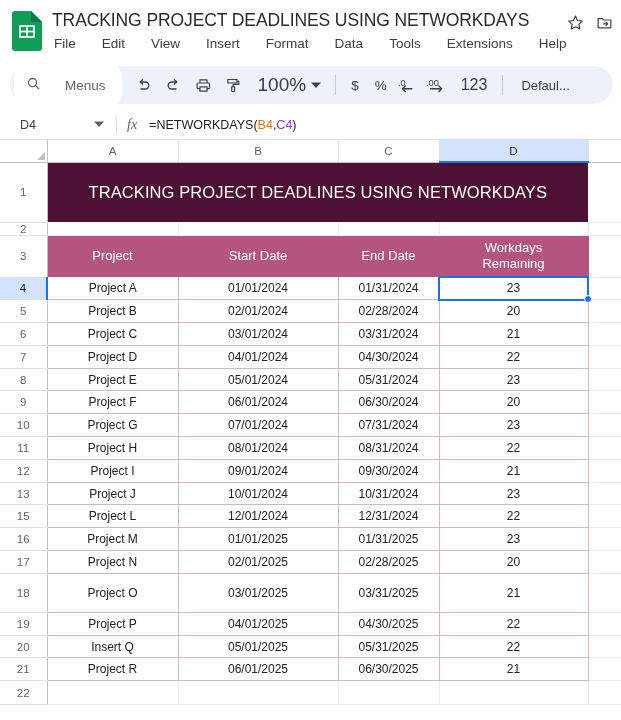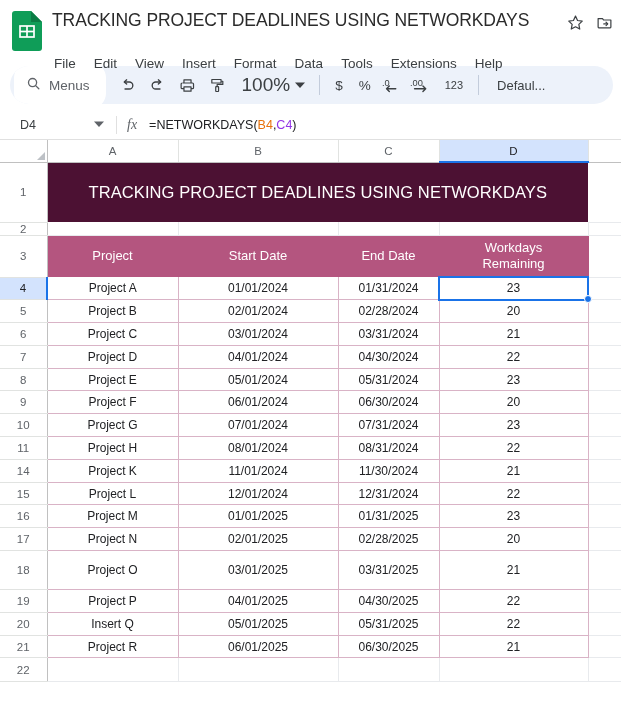--- a/index.html
+++ b/index.html
@@ -28,22 +28,22 @@
   .title-block { flex: 1 1 auto; min-width: 0; padding-top: 1px; }
   .doc-title {
     font-size: 17.5px;
     color: #2b2b2b;
     letter-spacing: -0.1px;
     white-space: nowrap;
     line-height: 22px;
   }
   .menu-row {
     display: flex;
-    gap: 14px;
-    margin-top: 24px;
+    gap: 22px;
+    margin-top: 4px;
     font-size: 13.5px;
     color: #3c4043;
   }
   .menu-row > span {
     cursor: pointer;
     padding: 1px 2px;
     border-radius: 4px;
     white-space: nowrap;
   }
   .title-icons {
@@ -70,21 +70,21 @@
     padding: 0 6px 0 4px;
     gap: 2px;
     overflow: hidden;
   }
   .menus-pill {
     height: 47px;
     background: #ffffff;
     border-radius: 16px;
     display: flex;
     align-items: center;
-    gap: 8px;
+    gap: 24px;
     padding: 0 16px 0 12px;
     margin-right: 6px;
     cursor: pointer;
     flex: 0 0 auto;
   }
   .menus-pill .label {
     font-size: 13.5px;
     color: #5f6368;
   }
   .tb-btn {
@@ -106,21 +106,21 @@
     background: #c3ccdb;
     margin: 0 6px;
     flex: 0 0 auto;
   }
   .tb-text {
     font-size: 13.5px; color: #3c4043;
     height: 28px; display: flex; align-items: center;
     padding: 0 7px; border-radius: 4px; cursor: pointer;
     flex: 0 0 auto;
   }
-  .tb-num123 { font-size: 11px; color: #3c4043; }
+  .tb-num123 { font-size: 16px; color: #3c4043; }
   .tb-default {
     font-size: 13px; color: #3c4043;
     padding: 0 4px 0 10px;
     white-space: nowrap;
     cursor: pointer;
     flex: 0 0 auto;
   }
 
   
   .formula-bar {
@@ -534,25 +534,33 @@
         </tr>
         <tr>
           <td class="rowhead" style="height: 22.8px; margin-left: 24px;">11</td>
           <td class="data-cell first">Project H</td>
           <td class="data-cell">08/01/2024</td>
           <td class="data-cell">08/31/2024</td>
           <td class="data-cell">22</td>
           <td class="blank"></td>
         </tr>
         <tr>
-          <td class="rowhead" style="height: 22.8px;">14</td>
-          <td class="data-cell first">Project K</td>
-          <td class="data-cell">11/01/2024</td>
-          <td class="data-cell">11/30/2024</td>
+          <td class="rowhead" style="height: 22.8px;">12</td>
+          <td class="data-cell first">Project I</td>
+          <td class="data-cell">09/01/2024</td>
+          <td class="data-cell">09/30/2024</td>
           <td class="data-cell">21</td>
+          <td class="blank"></td>
+        </tr>
+        <tr>
+          <td class="rowhead" style="height: 22.8px;">13</td>
+          <td class="data-cell first">Project J</td>
+          <td class="data-cell">10/01/2024</td>
+          <td class="data-cell">10/31/2024</td>
+          <td class="data-cell">23</td>
           <td class="blank"></td>
         </tr>
         <tr>
           <td class="rowhead" style="height: 22.8px;">15</td>
           <td class="data-cell first">Project L</td>
           <td class="data-cell">12/01/2024</td>
           <td class="data-cell">12/31/2024</td>
           <td class="data-cell">22</td>
           <td class="blank"></td>
         </tr>

